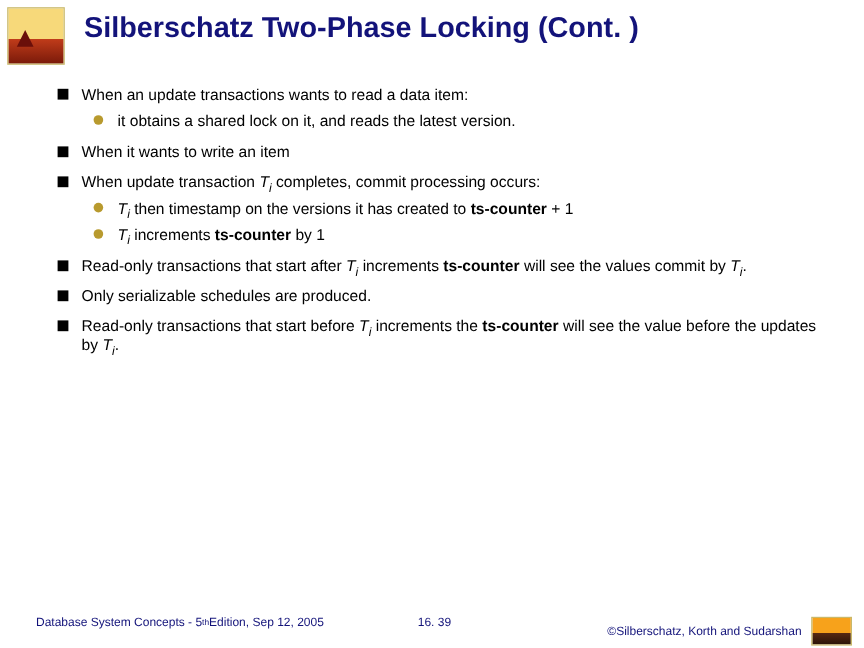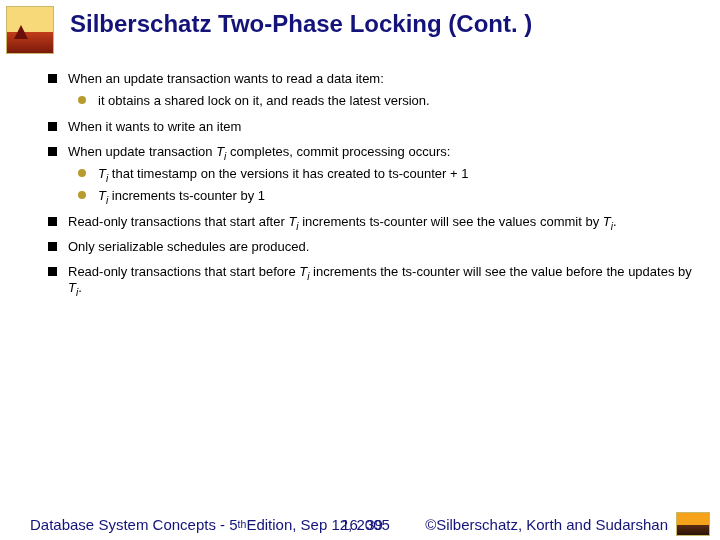--- a/index.html
+++ b/index.html
@@ -29,53 +29,53 @@
   .content{
     position:absolute;top:62px;left:48px;right:26px;bottom:40px;
     font-size:13px;line-height:1.25;
   }
   .lvl1{position:relative;padding-left:20px;margin:9px 0 4px}
   .lvl1::before{content:"";position:absolute;left:0;top:3px;width:9px;height:9px;background:#000}
   .lvl2{position:relative;padding-left:20px;margin:6px 0 4px 30px}
   .lvl2::before{content:"";position:absolute;left:0;top:3px;width:8px;height:8px;background:#b89a2e;border-radius:50%}
   .sub{font-style:italic;font-size:0.78em;vertical-align:sub;line-height:0}
   .sup{font-size:0.7em;vertical-align:super;line-height:0}
-  b.tsc{font-weight:normal}
+  b.tsc{font-weight:bold}
   .footer{
     position:absolute;left:10px;right:10px;bottom:6px;height:20px;
-    font-size:15px;color:#13137a;
-    display:flex;align-items:center;justify-content:space-between;padding-left:20px;
+    font-size:10px;color:#13137a;
+    display:flex;align-items:flex-start;justify-content:space-between;padding-left:20px;
   }
   .foot-img{
     width:32px;height:22px;margin-left:8px;
     background:linear-gradient(to bottom,#f7a21b 0%,#f7a21b 55%,#5a2a12 55%,#2a1408 100%);
     display:inline-block;vertical-align:middle;border:1px solid #c9b86a;
   }
   .footer .center{position:absolute;left:4px;right:0;text-align:center}
   .footer .left,.footer .right{position:relative;z-index:1;display:flex;align-items:center}
 </style>
 </head>
 <body>
 
 <div class="logo"></div>
 
 <div class="title">Silberschatz Two-Phase Locking (Cont. )</div>
 
 <div class="content">
 
-  <div class="lvl1">When an update transaction wants to read a data item:</div>
+  <div class="lvl1">When an update transactions wants to read a data item:</div>
   <div class="lvl2">it obtains a shared lock on it, and reads the latest version.</div>
 
   <div class="lvl1">When it wants to write an item</div>
 
   <div class="lvl1">
     <span>When update transaction </span><i><span>T</span></i><span class="sub">i</span><span> completes, commit processing occurs:</span>
   </div>
   <div class="lvl2">
-    <i><span>T</span></i><span class="sub">i</span><span> that timestamp on the versions it has created to  </span><b class="tsc">ts-counter</b><span> + 1</span>
+    <i><span>T</span></i><span class="sub">i</span><span> then timestamp on the versions it has created to  </span><b class="tsc">ts-counter</b><span> + 1</span>
   </div>
   <div class="lvl2">
     <i><span>T</span></i><span class="sub">i</span><span> increments  </span><b class="tsc">ts-counter</b><span> by 1</span>
   </div>
 
   <div class="lvl1">
     <span>Read-only transactions that start after </span><i><span>T</span></i><span class="sub">i</span><span> increments </span><b class="tsc">ts-counter</b><span> will see the values commit by </span><i><span>T</span></i><span class="sub">i</span><span>.</span>
   </div>
 
   <div class="lvl1">Only serializable schedules are produced.</div>

